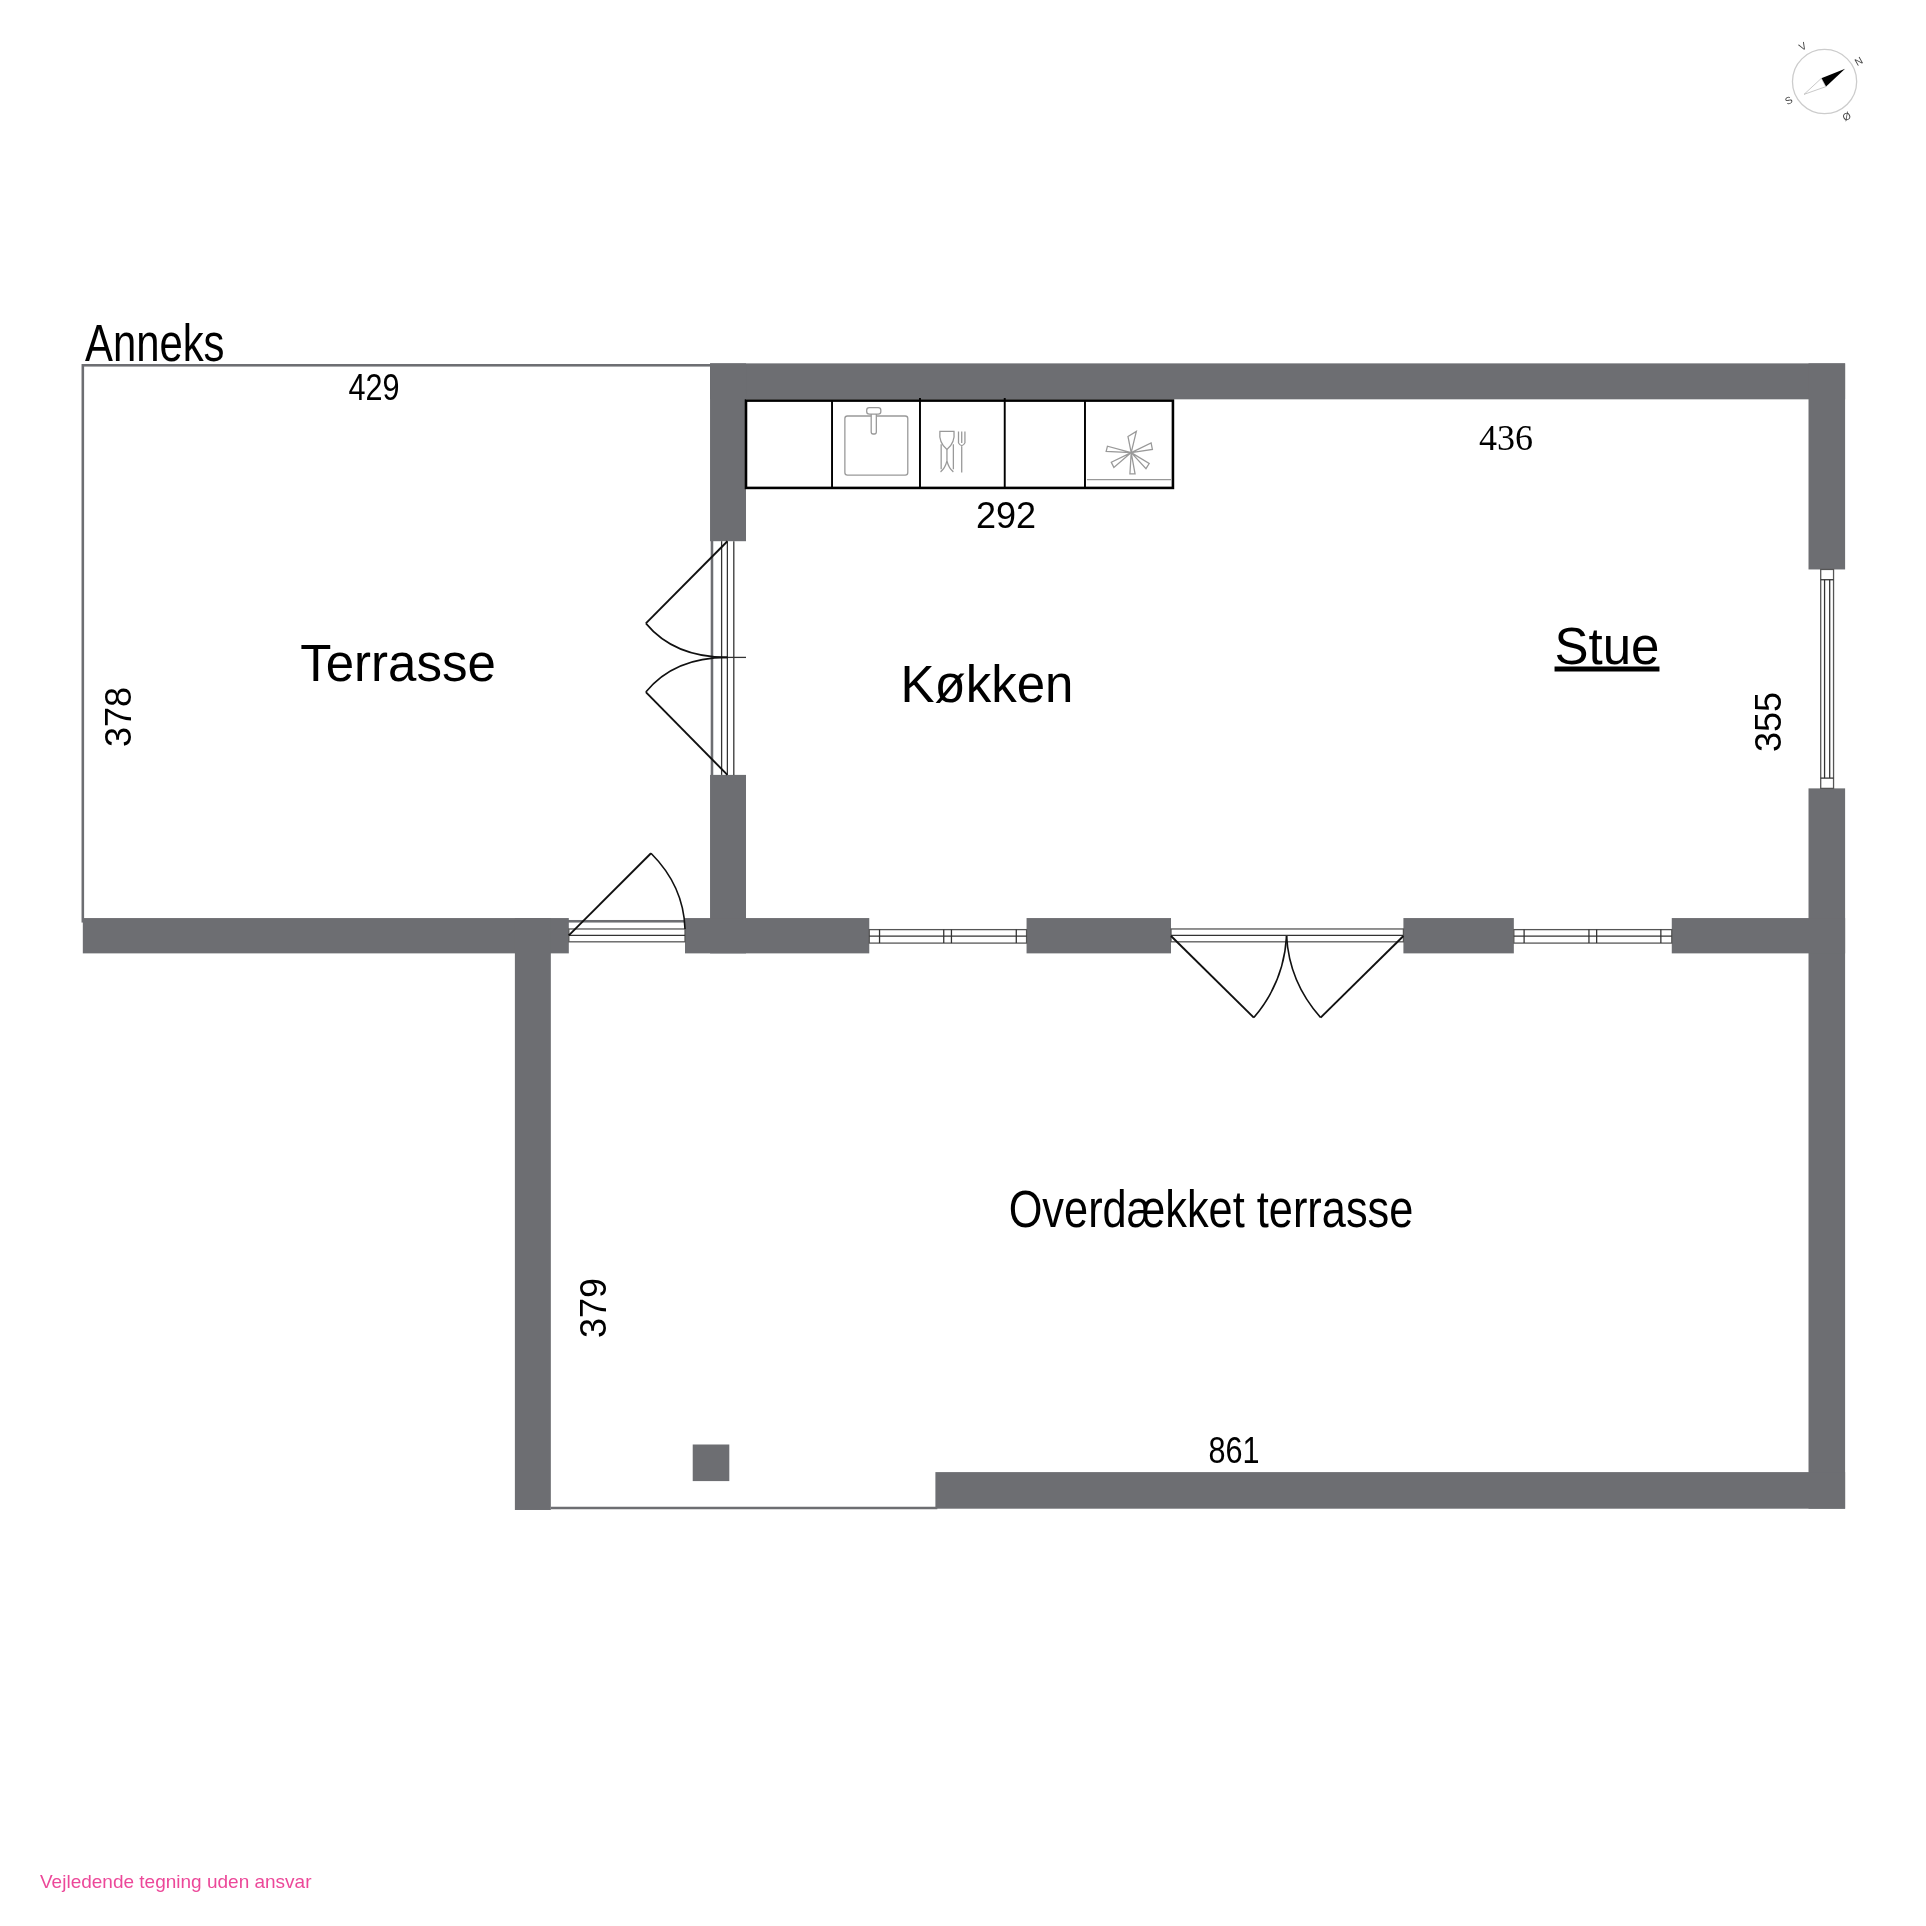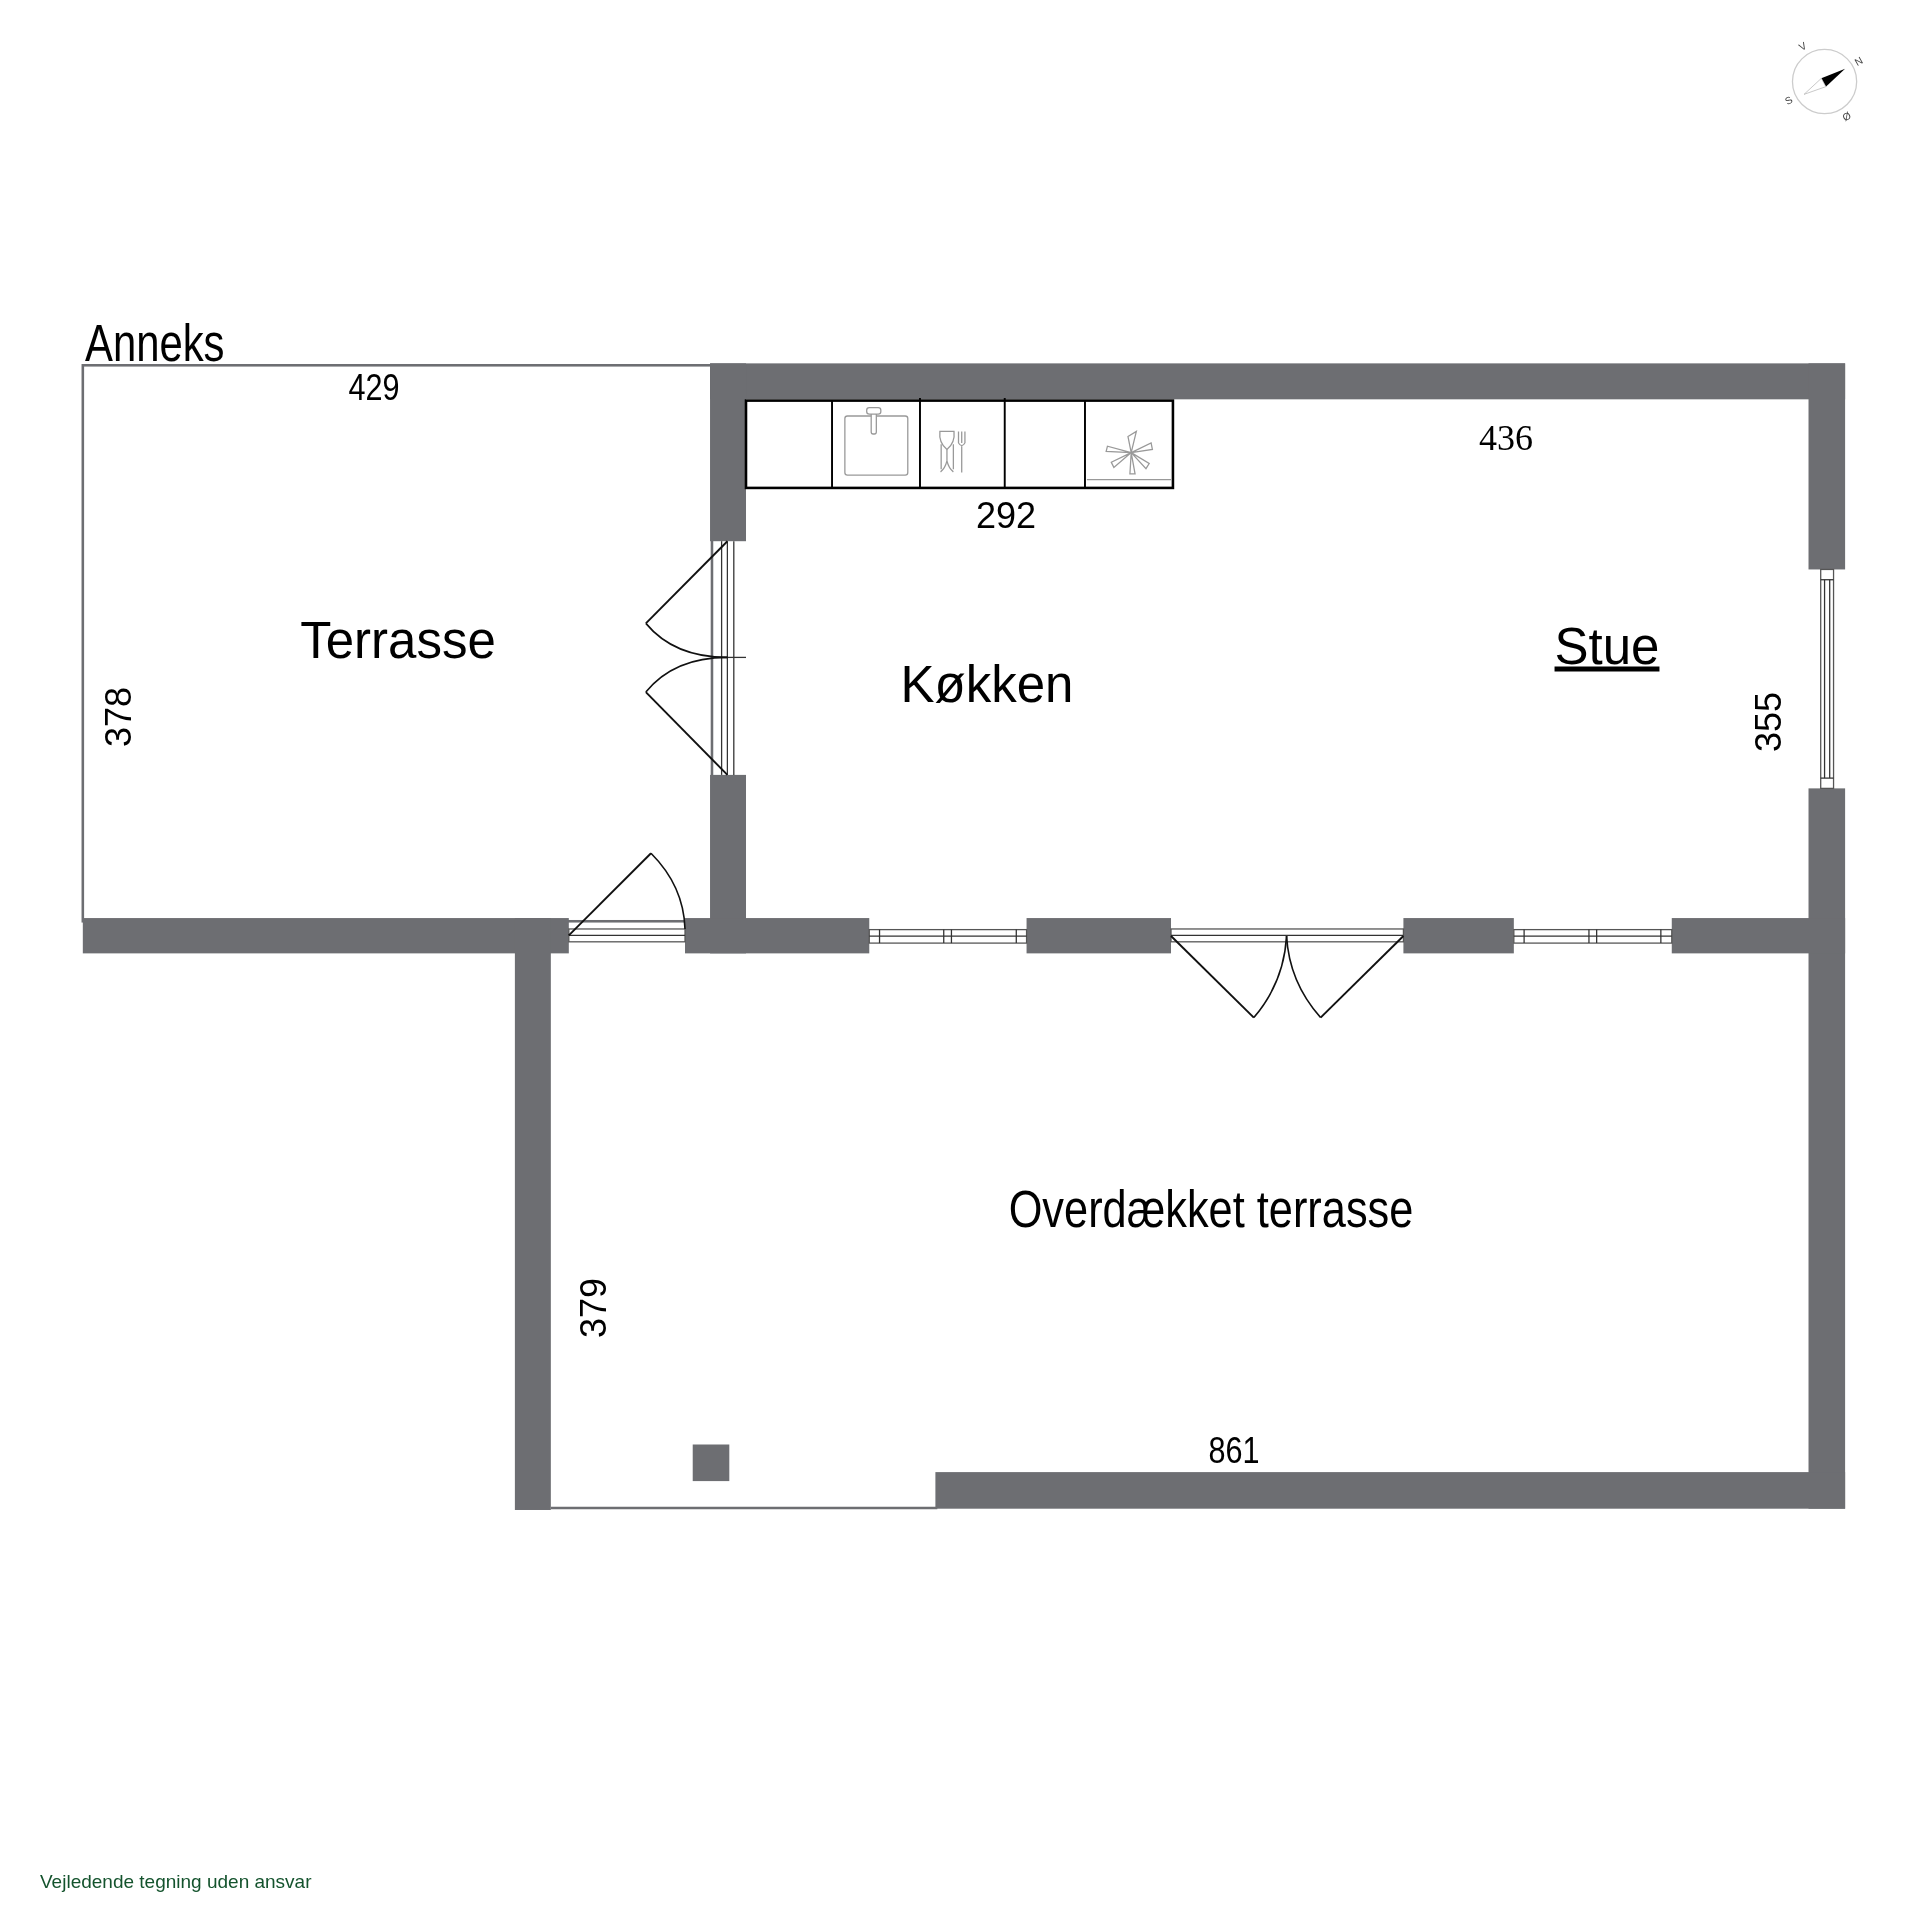--- a/index.html
+++ b/index.html
@@ -7,21 +7,21 @@
   svg { position:absolute; left:0; top:0; }
   .wall { fill:#6d6e72; }
   .line { stroke:#111; fill:none; }
   .thin { stroke:#333; stroke-width:2; fill:none; }
   .glass { stroke:#555; stroke-width:2; fill:#fff; }
   .lbl { position:absolute; color:#000; white-space:nowrap; line-height:1; font-family:"Liberation Sans", sans-serif; }
   .room { font-size:51px; }
   .dim { font-size:36px; }
   .rot { transform:translate(-50%,-50%) rotate(-90deg); }
   .ctr { transform:translate(-50%,-50%); }
-  .footer { font-size:19px; color:#14532d; }
+  .footer { font-size:19px; color:#ec4899; }
   .compass-letter { font-size:10.3px; color:#444; }
 </style>
 </head>
 <body>
 
 <svg width="1926" height="1926" viewBox="0 0 3000 3000">
 
   <rect x="129" y="569" width="980" height="866" fill="none" stroke="#6d6e72" stroke-width="4"></rect>
 
   <rect class="wall" x="1106" y="566" width="1768" height="56"></rect>
@@ -139,21 +139,21 @@
   </g>
 </svg>
 
 <span class="lbl compass-letter ctr" style="left:1803px;top:47px;transform:translate(-50%,-50%) rotate(-30deg);">V</span>
 <span class="lbl compass-letter ctr" style="left:1859px;top:62px;transform:translate(-50%,-50%) rotate(-30deg);">N</span>
 <span class="lbl compass-letter ctr" style="left:1789px;top:101px;transform:translate(-50%,-50%) rotate(-30deg);">S</span>
 <span class="lbl compass-letter ctr" style="left:1847px;top:117px;transform:translate(-50%,-50%) rotate(-30deg);">Ø</span>
 
 <span class="lbl room" style="left:85px;top:318px;transform:scaleX(0.82);transform-origin:left top;">Anneks</span>
 
-<span class="lbl room ctr" style="left:398px;top:640px;">Terrasse</span>
+<span class="lbl room ctr" style="left:398px;top:663px;">Terrasse</span>
 <span class="lbl room ctr" style="left:987px;top:684px;">Køkken</span>
 <span class="lbl room ctr" style="left:1607px;top:646px;text-decoration:underline;">Stue</span>
 <span class="lbl room ctr" style="left:1211px;top:1209px;transform:translate(-50%,-50%) scaleX(0.85);">Overdækket terrasse</span>
 
 <span class="lbl dim ctr" style="left:374px;top:388px;transform:translate(-50%,-50%) scaleX(0.85);">429</span>
 <span class="lbl dim rot" style="left:119px;top:717px;">378</span>
 <span class="lbl dim ctr" style="left:984px;top:516px;margin-left:22px;">292</span>
 <span class="lbl dim ctr" style="left:1506px;top:438px;font-family:Liberation Serif, serif;">436</span>
 <span class="lbl dim rot" style="left:1769px;top:722px;">355</span>
 <span class="lbl dim rot" style="left:594px;top:1308px;">379</span>

